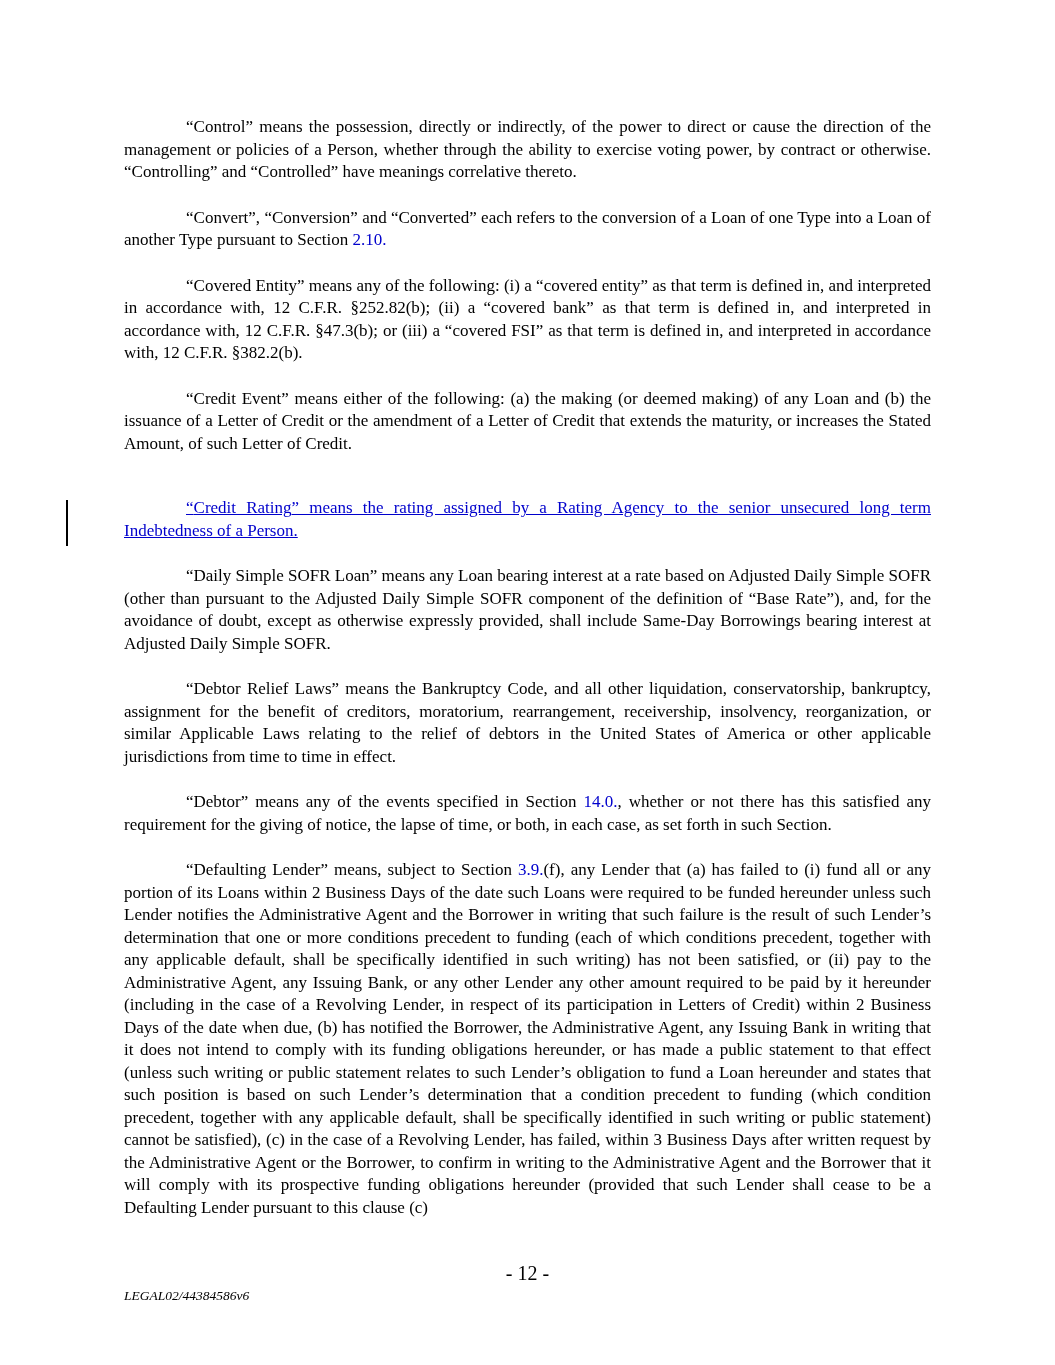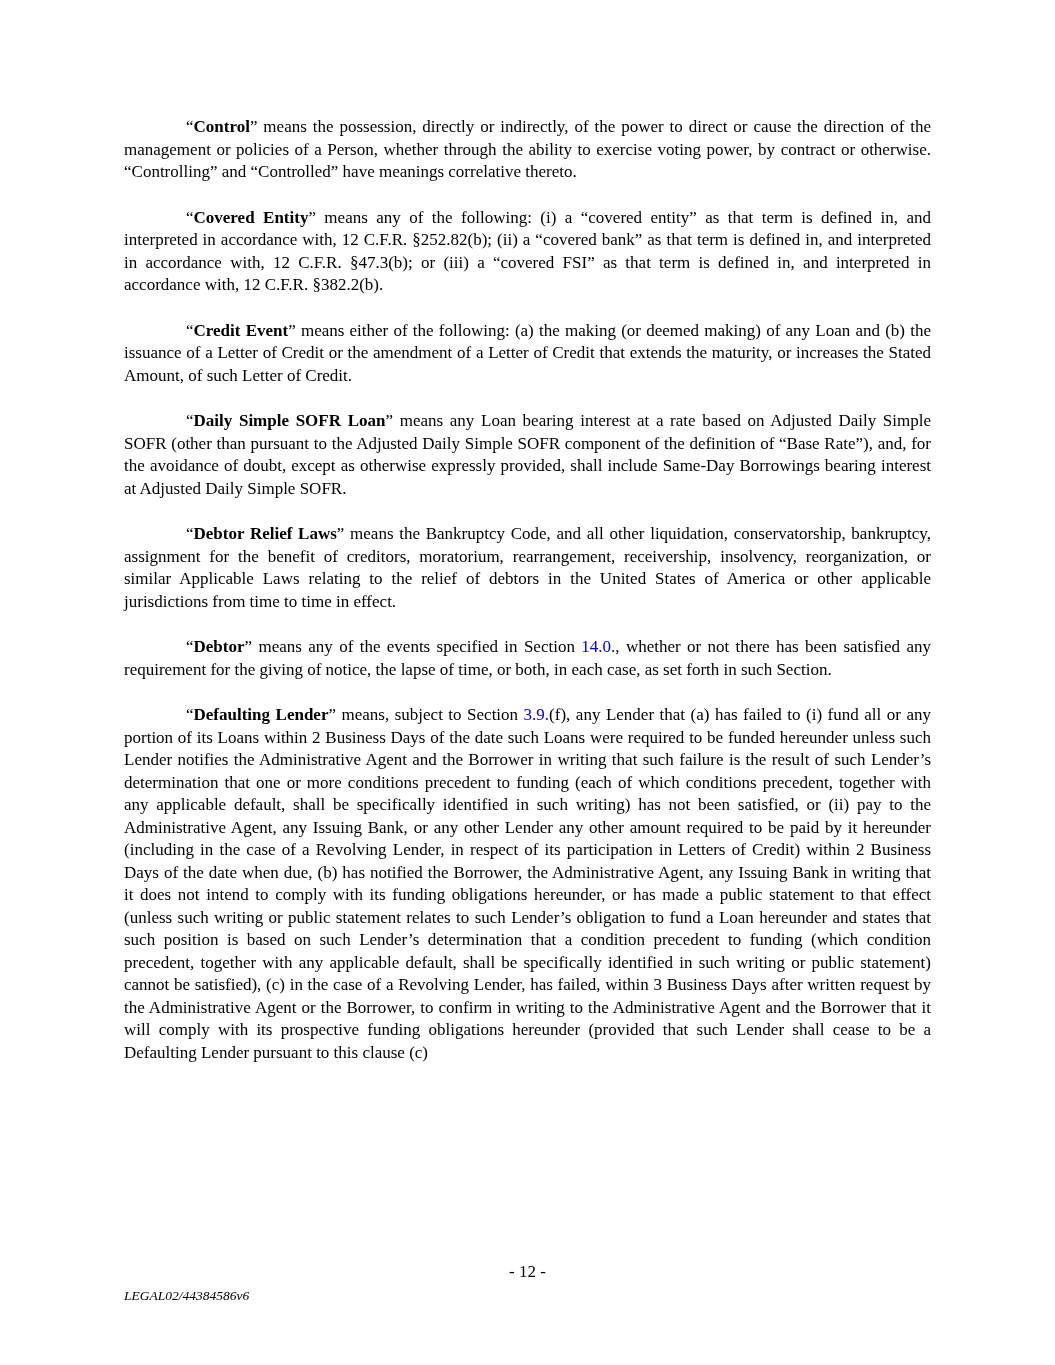--- a/index.html
+++ b/index.html
@@ -18,51 +18,53 @@
   }
   .para{
     font-size:17px;
     line-height:22.5px;
     text-align:justify;
     margin:0 0 23px 0;
     text-indent:62px;
     position:relative;
   }
   .para.inserted{margin-top:42px;}
-  .b{font-weight:bold;}
+  .b{font-weight:normal;}
   .link{color:var(--link-color,#0000cc);cursor:pointer;}
   .ins{color:var(--ins-color,#0000cc);text-decoration:underline;}
   .change-bar{
     position:absolute;
     left:-58px;top:3px;
     width:2px;height:46px;
     background:#000000;
   }
   .footer-pageno{
     position:absolute;
     left:0;right:0;
     top:1262px;
     text-align:center;
-    font-size:17px;
+    font-size:20px;
   }
   .footer-doccode{
     position:absolute;
     left:124px;
     top:1288px;
     font-size:13.5px;
     font-style:italic;
   }
 </style>
 </head>
 <body>
 
 <div class="doc">
   <p class="para"><span>“</span><span class="b">Control</span><span>” means the possession, directly or indirectly, of the power to direct or cause the direction of the management or policies of a Person, whether through the ability to exercise voting power, by contract or otherwise.  “Controlling” and “Controlled” have meanings correlative thereto.</span></p>
+  <p class="para"><span>“</span><span class="b">Convert</span><span>”, “</span><span class="b">Conversion</span><span>” and “</span><span class="b">Converted</span><span>” each refers to the conversion of a Loan of one Type into a Loan of another Type pursuant to Section </span><span class="link">2.10.</span></p>
   <p class="para"><span>“</span><span class="b">Covered Entity</span><span>” means any of the following: (i) a “covered entity” as that term is defined in, and interpreted in accordance with, 12 C.F.R. §252.82(b); (ii) a “covered bank” as that term is defined in, and interpreted in accordance with, 12 C.F.R. §47.3(b); or (iii) a “covered FSI” as that term is defined in, and interpreted in accordance with, 12 C.F.R. §382.2(b).</span></p>
   <p class="para"><span>“</span><span class="b">Credit Event</span><span>” means either of the following: (a) the making (or deemed making) of any Loan and (b) the issuance of a Letter of Credit or the amendment of a Letter of Credit that extends the maturity, or increases the Stated Amount, of such Letter of Credit.</span></p>
+  <p class="para inserted"><span class="change-bar"></span><span class="ins">“</span><span class="b ins">Credit Rating</span><span class="ins">” means the rating assigned by a Rating Agency to the senior unsecured long term Indebtedness of a Person.</span></p>
   <p class="para"><span>“</span><span class="b">Daily Simple SOFR Loan</span><span>” means any Loan bearing interest at a rate based on Adjusted Daily Simple SOFR (other than pursuant to the Adjusted Daily Simple SOFR component of the definition of “Base Rate”), and, for the avoidance of doubt, except as otherwise expressly provided, shall include Same-Day Borrowings bearing interest at Adjusted Daily Simple SOFR.</span></p>
   <p class="para"><span>“</span><span class="b">Debtor Relief Laws</span><span>” means the Bankruptcy Code, and all other liquidation, conservatorship, bankruptcy, assignment for the benefit of creditors, moratorium, rearrangement, receivership, insolvency, reorganization, or similar Applicable Laws relating to the relief of debtors in the United States of America or other applicable jurisdictions from time to time in effect.</span></p>
-  <p class="para"><span>“</span><span class="b">Debtor</span><span>” means any of the events specified in Section </span><span class="link">14.0.</span><span>, whether or not there has been satisfied any requirement for the giving of notice, the lapse of time, or both, in each case, as set forth in such Section.</span></p>
+  <p class="para"><span>“</span><span class="b">Debtor</span><span>” means any of the events specified in Section </span><span class="link">14.0.</span><span>, whether or not there has this satisfied any requirement for the giving of notice, the lapse of time, or both, in each case, as set forth in such Section.</span></p>
   <p class="para"><span>“</span><span class="b">Defaulting Lender</span><span>” means, subject to Section </span><span class="link">3.9.</span><span>(f), any Lender that (a) has failed to (i) fund all or any portion of its Loans within 2 Business Days of the date such Loans were required to be funded hereunder unless such Lender notifies the Administrative Agent and the Borrower in writing that such failure is the result of such Lender’s determination that one or more conditions precedent to funding (each of which conditions precedent, together with any applicable default, shall be specifically identified in such writing) has not been satisfied, or (ii) pay to the Administrative Agent, any Issuing Bank, or any other Lender any other amount required to be paid by it hereunder (including in the case of a Revolving Lender, in respect of its participation in Letters of Credit) within 2 Business Days of the date when due, (b) has notified the Borrower, the Administrative Agent, any Issuing Bank in writing that it does not intend to comply with its funding obligations hereunder, or has made a public statement to that effect (unless such writing or public statement relates to such Lender’s obligation to fund a Loan hereunder and states that such position is based on such Lender’s determination that a condition precedent to funding (which condition precedent, together with any applicable default, shall be specifically identified in such writing or public statement) cannot be satisfied), (c) in the case of a Revolving Lender, has failed, within 3 Business Days after written request by the Administrative Agent or the Borrower, to confirm in writing to the Administrative Agent and the Borrower that it will comply with its prospective funding obligations hereunder (provided that such Lender shall cease to be a Defaulting Lender pursuant to this clause (c)</span></p>
 </div>
 
 <div class="footer-pageno">- 12 -</div>
 <div class="footer-doccode">LEGAL02/44384586v6</div>
 
 </body></html>

